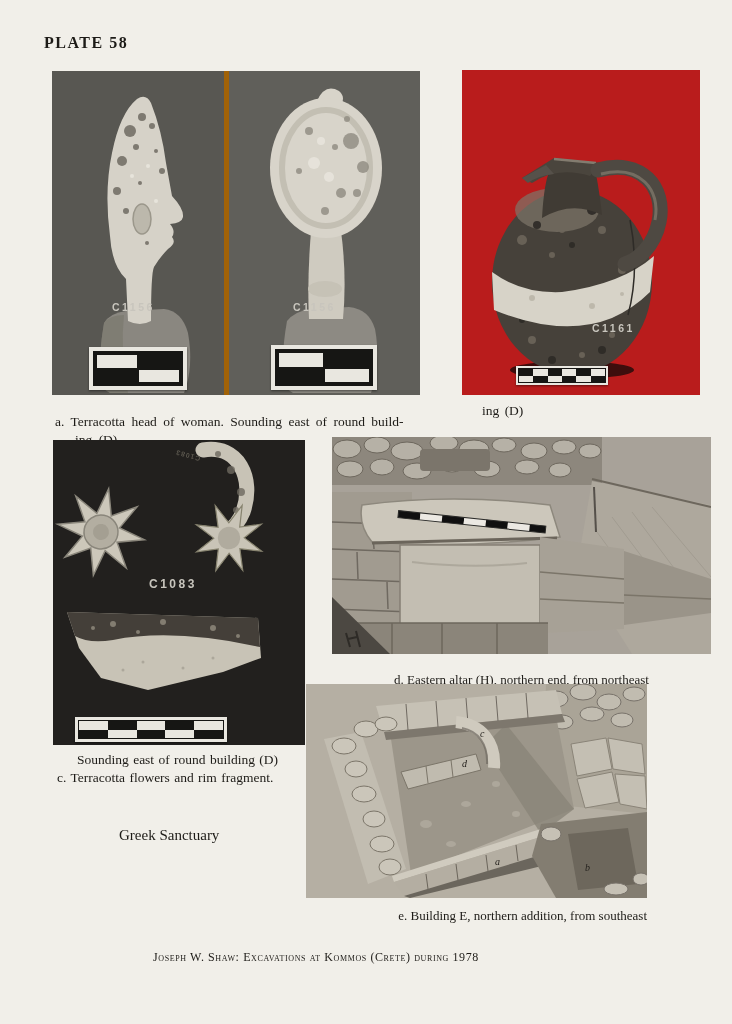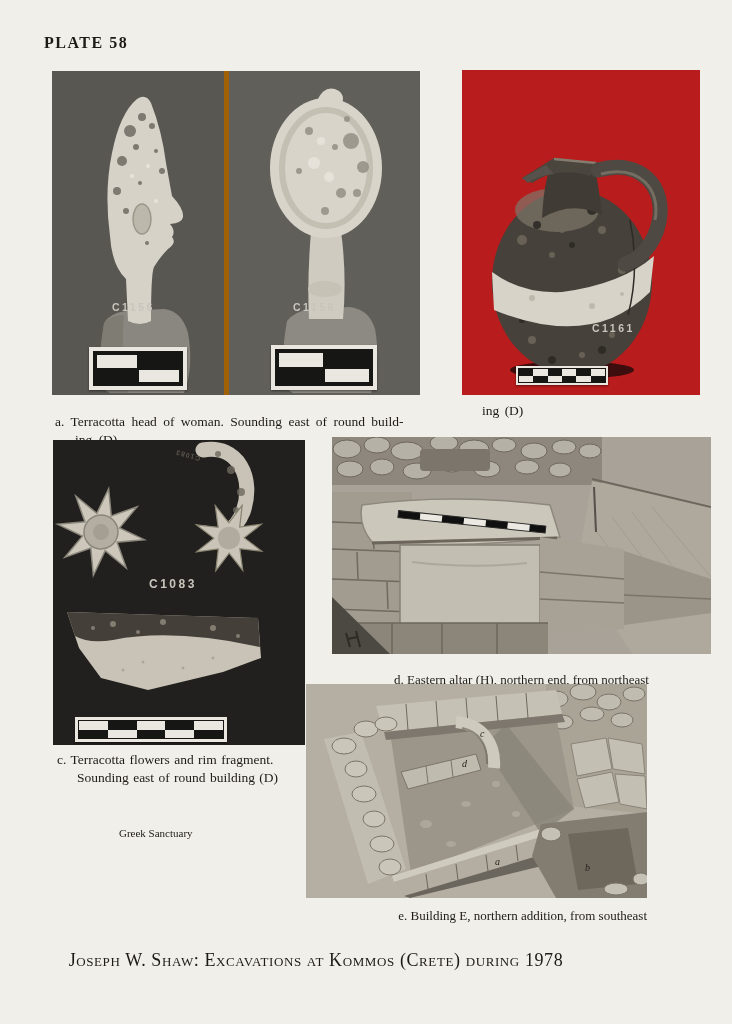--- a/index.html
+++ b/index.html
@@ -27,24 +27,24 @@
 
   .caption { position:absolute; font-size:13.5px; line-height:1.3; }
   .caption .ln { display:block; }
   .caption .indent { padding-left:20px; }
   .caption-a { left:55px;  top:402px; width:366px; word-spacing:3px;margin-top:11px; }
   .caption-b { left:462px; top:402px; width:242px; word-spacing:2px; }
   .caption-c { left:57px;  top:751px; width:268px; word-spacing:1px; }
   .caption-d { left:332px; top:661px; width:379px; text-align:center; font-size:13px;margin-top:11px; }
   .caption-e { left:306px; top:908px; width:341px; text-align:right; font-size:13px; }
 
-  .section-label { position:absolute; left:119px; top:827px; font-size:11px; }
+  .section-label { position:absolute; left:119px; top:827px; font-size:15px; }
   .footer {
     position:absolute; left:0; top:950px; width:632px; text-align:center;
-    font-variant:small-caps; font-size:18px; letter-spacing:0.6px;
+    font-variant:small-caps; font-size:12px; letter-spacing:0.6px;
   }
 
   .artifact-label {
     position:absolute; color:#c8c5bd;
     font-family:"Liberation Sans", sans-serif;
     font-size:10.5px; font-weight:bold; letter-spacing:2.5px;
   }
   .stem-inscription {
     position:absolute; left:122px; top:12px; color:#5a564d;
     font-family:"Liberation Sans", sans-serif; font-size:7px; font-weight:bold;
@@ -259,22 +259,22 @@
           <span class="cw"></span>
         <span class="cb"></span>
           <span class="cw"></span>
           <span class="cb"></span>
           <span class="cw"></span>
           <span class="cb"></span>
       </div>
     </div>
   </div>
   <div class="caption caption-c">
+    <span class="ln indent">Sounding east of round building (D)</span>
     <span class="ln">c. Terracotta flowers and rim fragment.</span>
-    <span class="ln indent">Sounding east of round building (D)</span>
   </div>
 
   <div class="photo photo-d">
     <svg width="379" height="217" viewBox="0 0 379 217">
       <rect width="379" height="217" fill="#a8a299"></rect>
       <rect x="0" y="0" width="270" height="48" fill="#8d877d"></rect>
       <g fill="#b6b1a6" stroke="#6e685e" stroke-width="1">
         <ellipse cx="15" cy="12" rx="14" ry="9"></ellipse>
           <ellipse cx="45" cy="8" rx="13" ry="8"></ellipse>
           <ellipse cx="75" cy="14" rx="16" ry="9"></ellipse>

